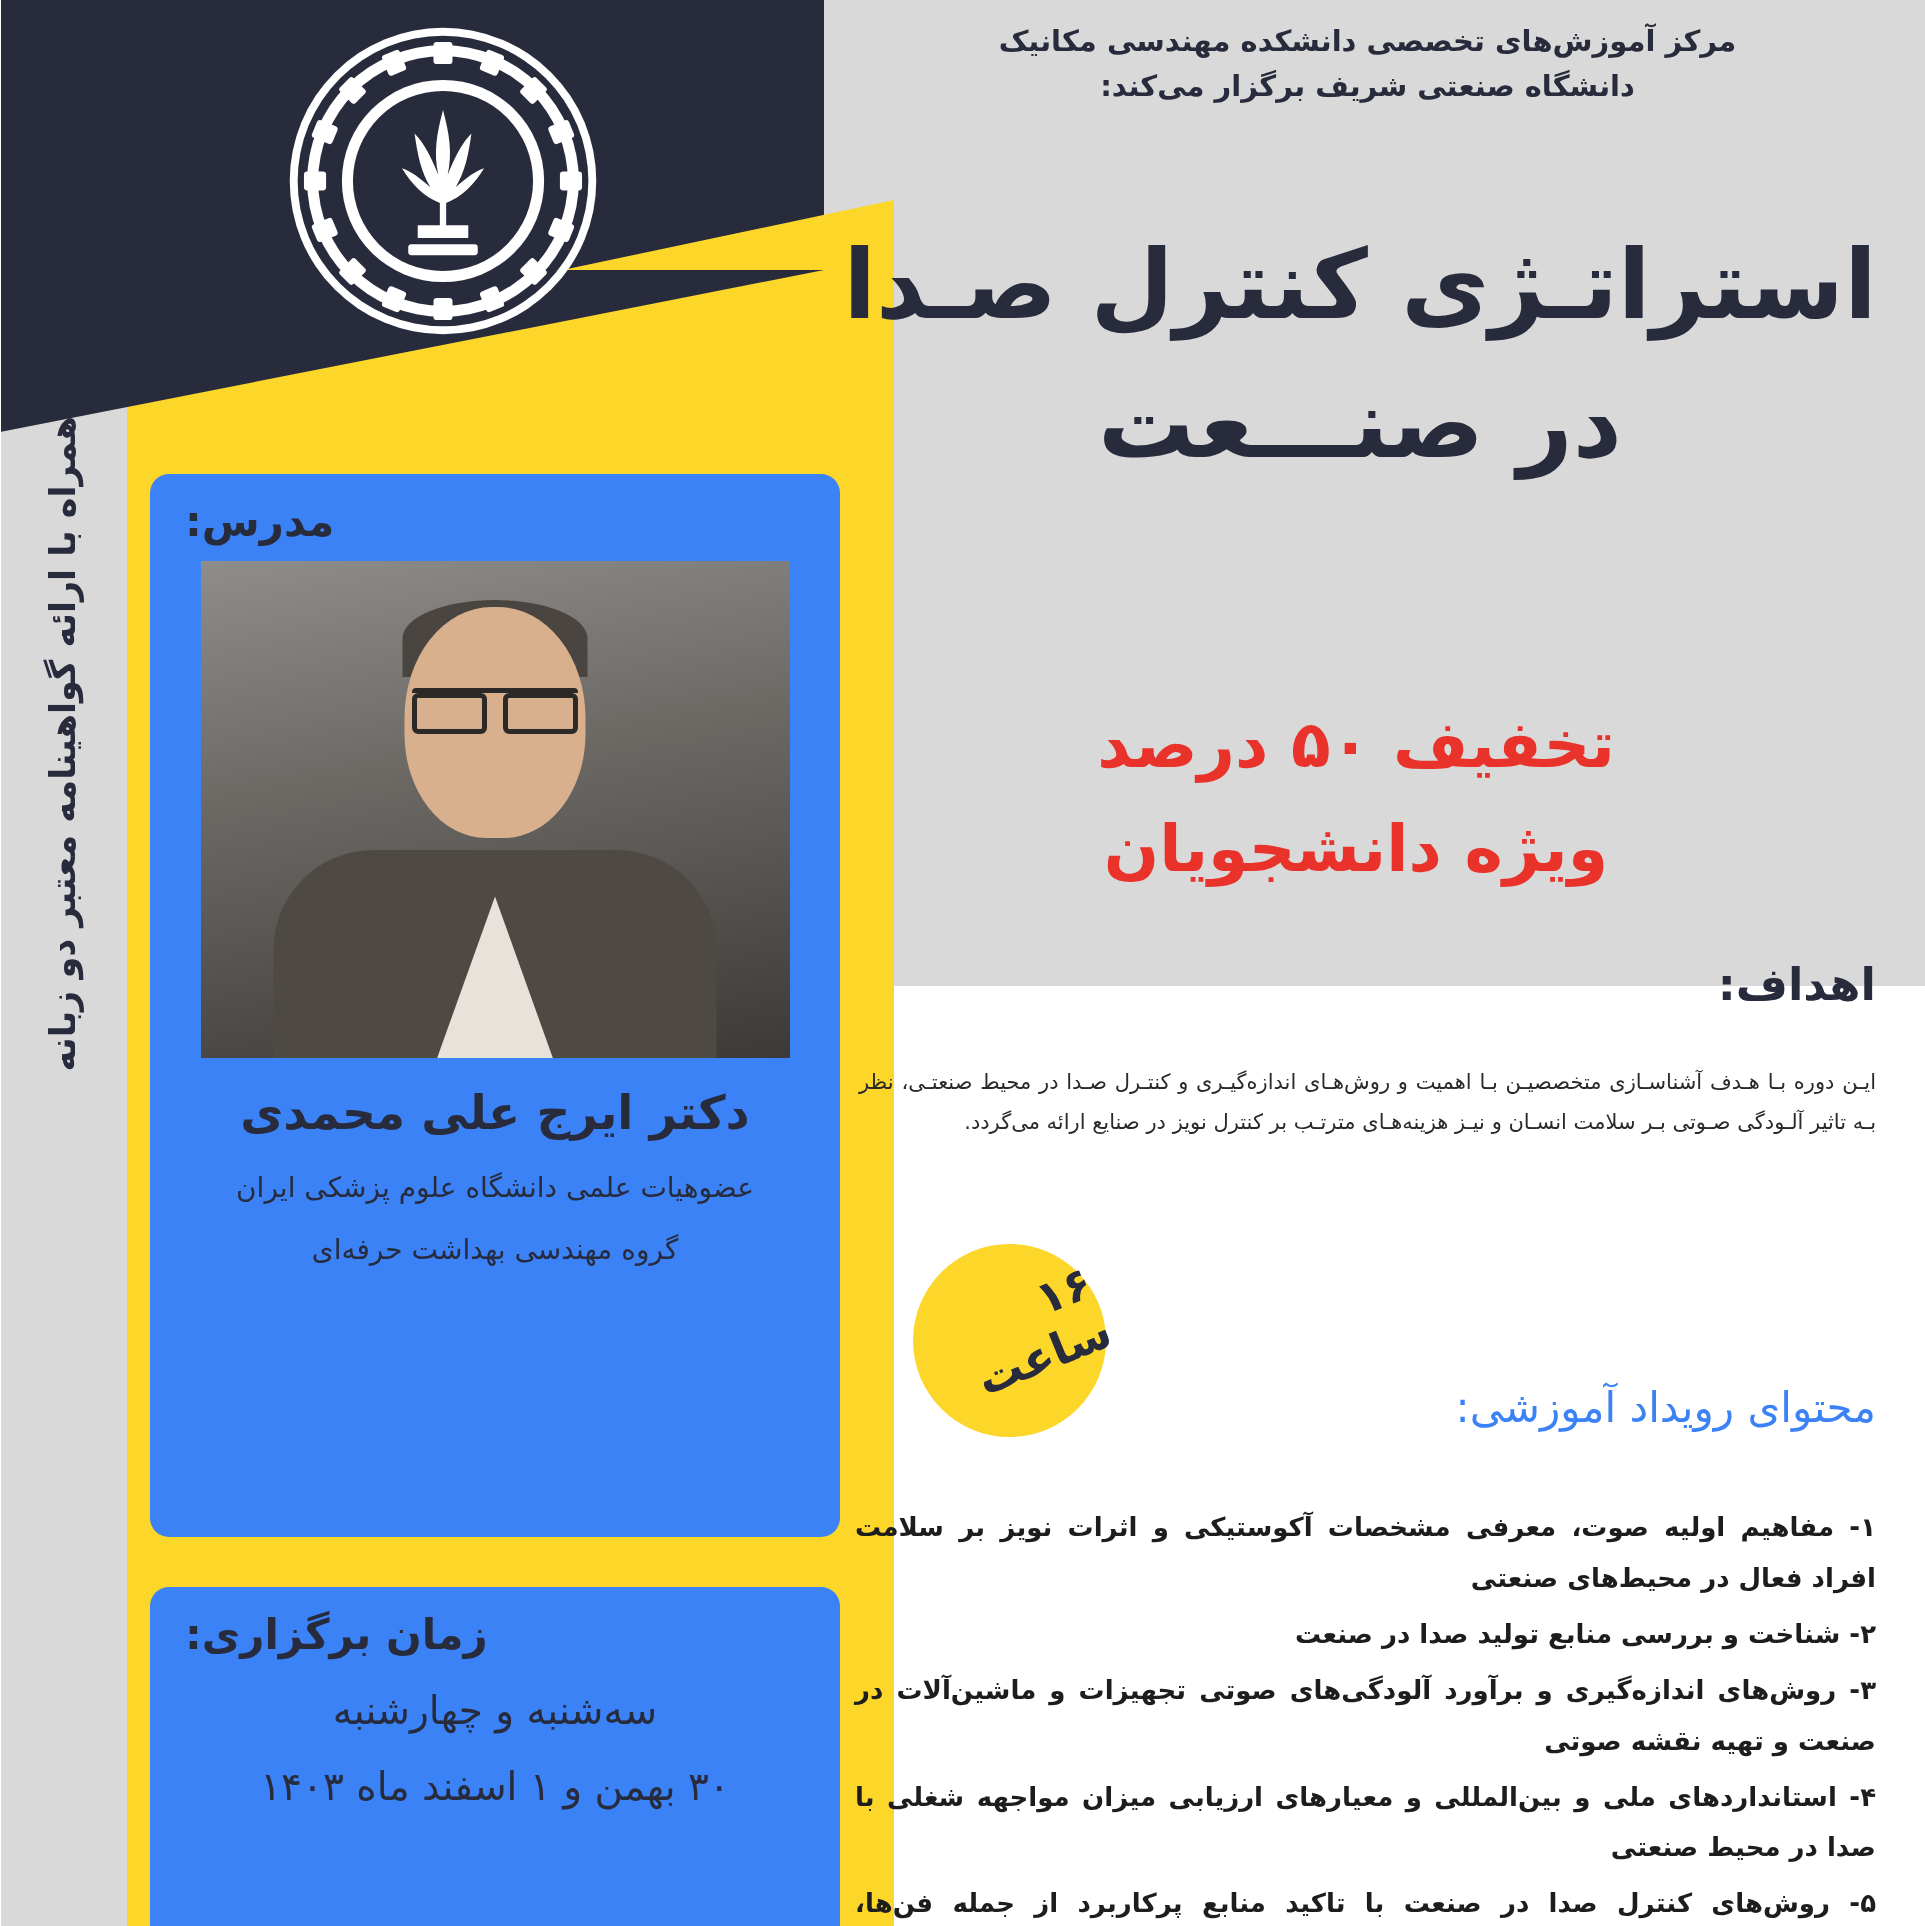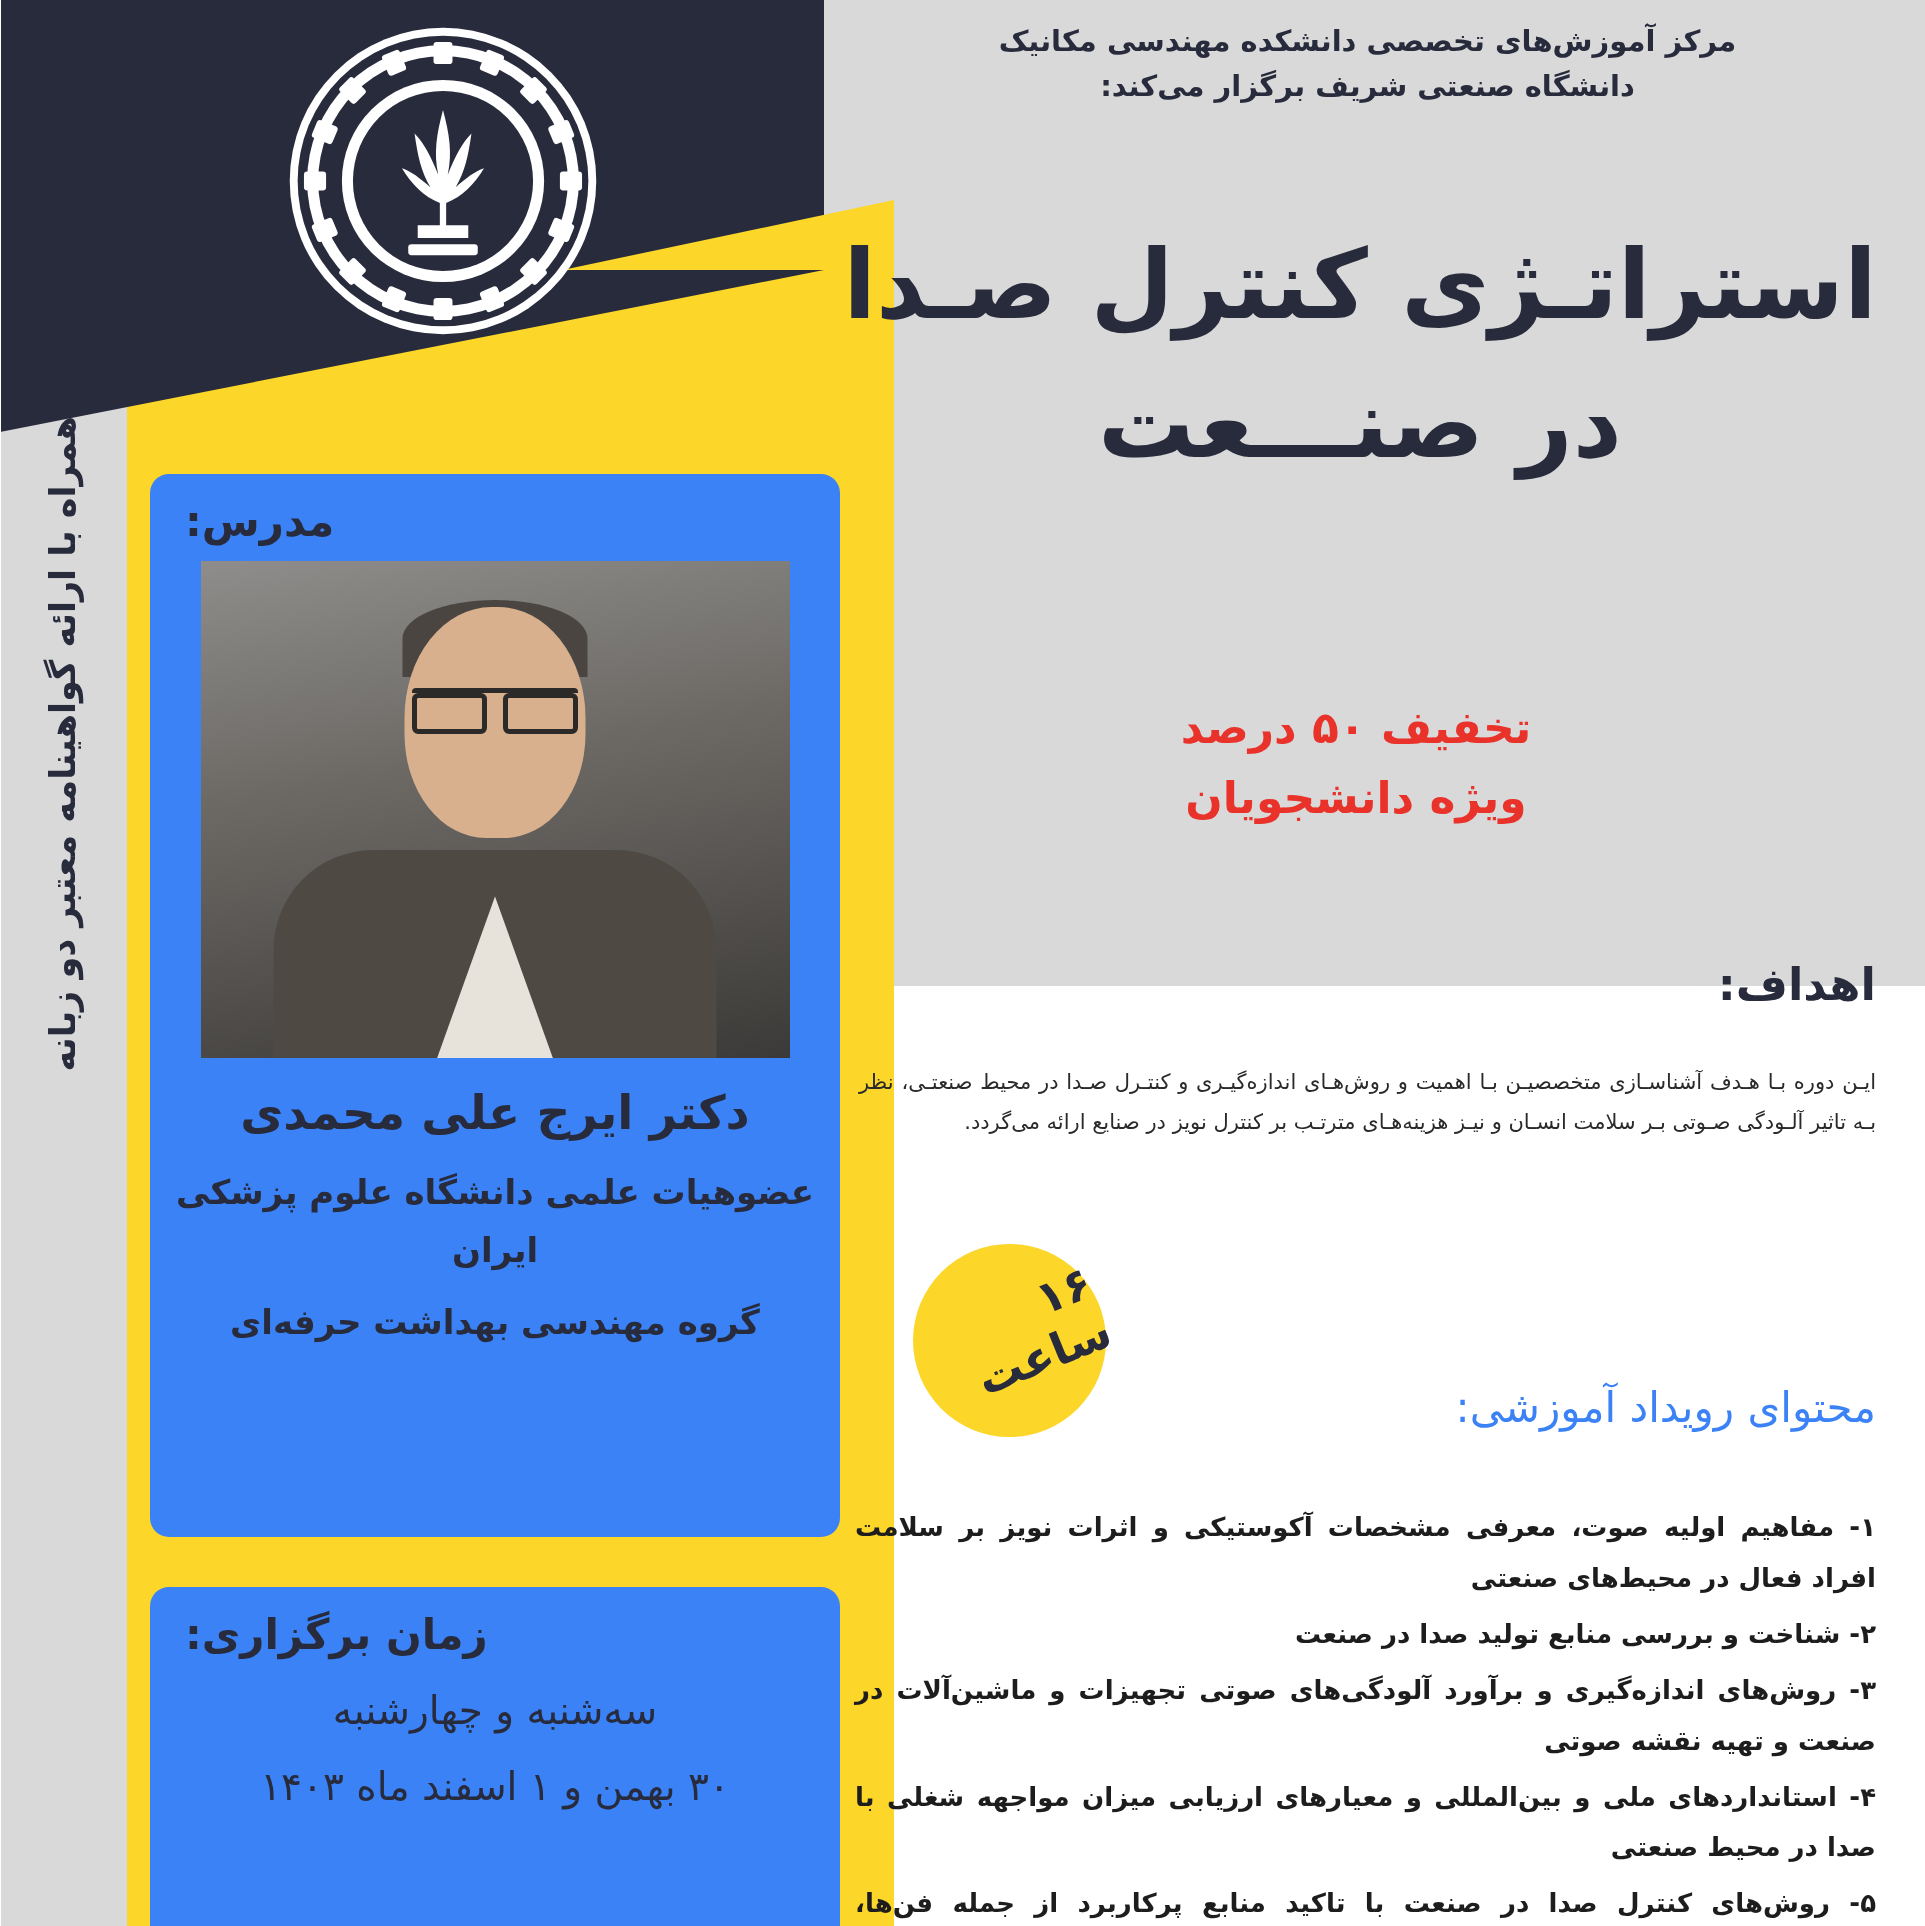--- a/index.html
+++ b/index.html
@@ -135,21 +135,21 @@
 
   
   .discount {
     position: absolute;
     right: 50px; top: 693px;
     width: 1040px;
     text-align: center;
     z-index: 5;
     color: #e8322a;
     font-weight: bold;
-    font-size: 44px;
+    font-size: 65px;
     line-height: 1.6;
   }
 
   
   .goals-title {
     position: absolute;
     right: 50px; top: 958px;
     z-index: 5;
     color: #272b3c;
     font-weight: bold;
@@ -285,24 +285,23 @@
     background: #e8e3da;
     clip-path: polygon(50% 0, 100% 100%, 0 100%);
   }
 
   .instructor-name {
     font-size: 47px;
     font-weight: bold;
     margin-top: 27px;
   }
   .instructor-affil {
-    font-size: 34px;
+    font-size: 28px;
     margin-top: 24px;
     line-height: 1.7;
-    font-weight: bold;
   }
 
   .card-value {
     font-size: 39px;
     line-height: 1.75;
     margin-top: 17.7px;
   }
 </style>
 </head>
 <body>

